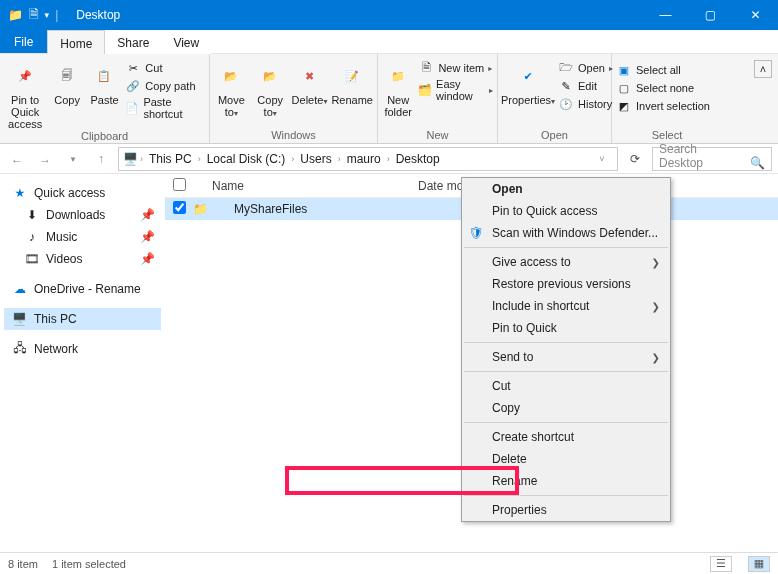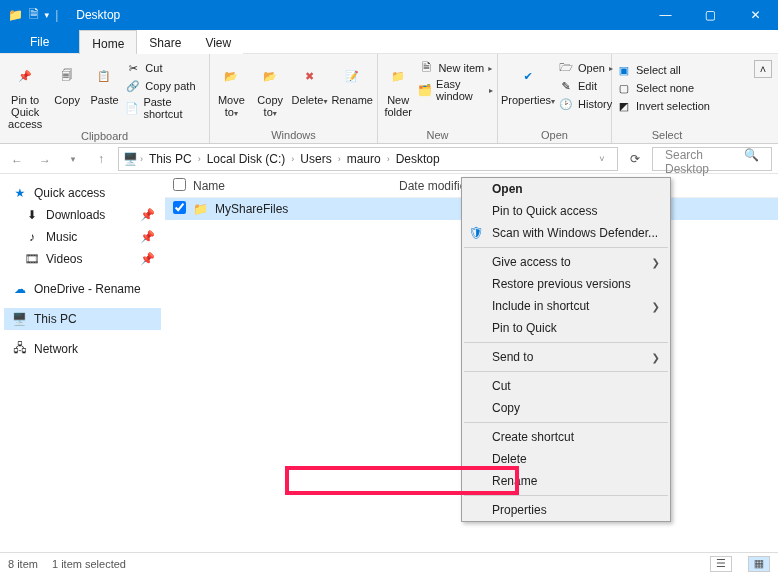--- a/index.html
+++ b/index.html
@@ -3,51 +3,51 @@
 <meta charset="utf-8">
 <style>
   * { box-sizing: border-box; margin: 0; padding: 0; font-family: "Segoe UI", Tahoma, sans-serif; }
   body { width: 778px; height: 574px; background: #fff; overflow: hidden; font-size: 12px; color: #222; position: relative; }
   .titlebar { height: 30px; background: #0078d7; color: #fff; display: flex; align-items: center; }
   .titlebar .icons { display: flex; align-items: center; padding-left: 8px; gap: 6px; }
   .titlebar .title { padding-left: 18px; font-size: 12px; }
   .winctrl { margin-left: auto; display: flex; }
   .winctrl div { width: 45px; height: 30px; display: flex; align-items: center; justify-content: center; }
   .menubar { height: 24px; background: #fff; border-bottom: 1px solid #e5e5e5; display: flex; align-items: stretch; }
-  .filetab { background: #0078d7; color: #fff; padding: 0 30px; display: flex; align-items: center; }
+  .filetab { background: #0078d7; color: #fff; padding: 0 14px; display: flex; align-items: center; }
   .tab { padding: 13px 12px; display: flex; align-items: center; background: #fff; }
   .tab.active { background: #f5f5f5; border: 1px solid #d0d0d0; border-bottom: none; }
   .ribbon { height: 90px; background: #f5f5f5; border-bottom: 1px solid #d0d0d0; display: flex; align-items: stretch; position: relative; }
   .rgroup { border-right: 1px solid #d8d8d8; display: flex; flex-direction: column; padding: 2px 4px 0 4px; }
   .rgroup .grow { flex: 1; display: flex; align-items: flex-start; gap: 4px; }
   .rgroup .glabel { text-align: center; font-size: 11px; color: #666; padding-bottom: 2px; }
   .rbutton-big { width: 48px; text-align: center; font-size: 11px; display: flex; flex-direction: column; align-items: center; gap: 2px; padding-top: 4px; }
   .rbutton-big .ico { width: 32px; height: 32px; display: flex; align-items: center; justify-content: center; }
   .rlist { display: flex; flex-direction: column; gap: 2px; font-size: 11px; padding-top: 4px; }
   .rlist div { display: flex; align-items: center; gap: 4px; }
   .rlist .sico { width: 16px; height: 16px; display: inline-flex; align-items: center; justify-content: center; }
   .chev { font-size: 8px; color: #555; }
   .collapse { position: absolute; right: 6px; top: 6px; width: 18px; height: 18px; border: 1px solid #bbb; display: flex; align-items: center; justify-content: center; font-size: 11px; }
   .addrbar { height: 30px; display: flex; align-items: center; padding: 2px 6px; gap: 6px; border-bottom: 1px solid #e5e5e5; }
   .navbtn { width: 22px; height: 22px; display: flex; align-items: center; justify-content: center; color: #888; }
   .breadcrumb { flex: 1; height: 24px; border: 1px solid #ccc; display: flex; align-items: center; padding: 0 4px; gap: 2px; font-size: 12px; }
   .crumb { padding: 0 4px; }
   .csep { color: #888; font-size: 9px; }
   .refresh { width: 22px; display: flex; align-items: center; justify-content: center; color: #555; }
-  .searchbox { width: 120px; height: 24px; border: 1px solid #ccc; display: flex; align-items: flex-start; padding: 0 12px; color: #888; gap: 6px; }
+  .searchbox { width: 120px; height: 24px; border: 1px solid #ccc; display: flex; align-items: flex-end; padding: 0 6px; color: #888; gap: 6px; }
   .body { display: flex; height: 377px; }
   .sidebar { width: 165px; padding: 8px 4px; font-size: 12px; }
   .sbitem { display: flex; align-items: center; gap: 6px; padding: 3px 6px 3px 20px; }
   .sbitem.top { padding-left: 8px; }
   .sbitem.sel { background: #cde8ff; }
   .sbico { width: 16px; height: 16px; display: inline-flex; align-items: center; justify-content: center; }
   .filearea { flex: 1; position: relative; }
   .colheaders { display: flex; align-items: center; height: 24px; border-bottom: 1px solid #eee; color: #444; font-size: 12px; padding-left: 8px; }
   .colheaders .cb { width: 20px; }
-  .col-name { width: 206px; }
+  .col-name { width: 206px; margin-left: 19px; }
   .col-date { width: 120px; }
   .col-type { width: 100px; }
   .col-size { width: 70px; }
   .filerow { display: flex; align-items: center; height: 22px; padding-left: 8px; background: #cde8ff; }
   .filerow .cb { width: 20px; }
   .context { position: absolute; left: 296px; top: 3px; width: 210px; background: #f0f0f0; border: 1px solid #a0a0a0; box-shadow: 2px 2px 4px rgba(0,0,0,.25); font-size: 12px; }
   .context .mitem { padding: 4px 10px 4px 30px; display: flex; align-items: center; justify-content: space-between; }
   .context .mitem.bold { font-weight: 600; }
   .context .msep { height: 1px; background: #d0d0d0; margin: 3px 2px; }
   .context .marrow { color: #555; font-size: 10px; }

